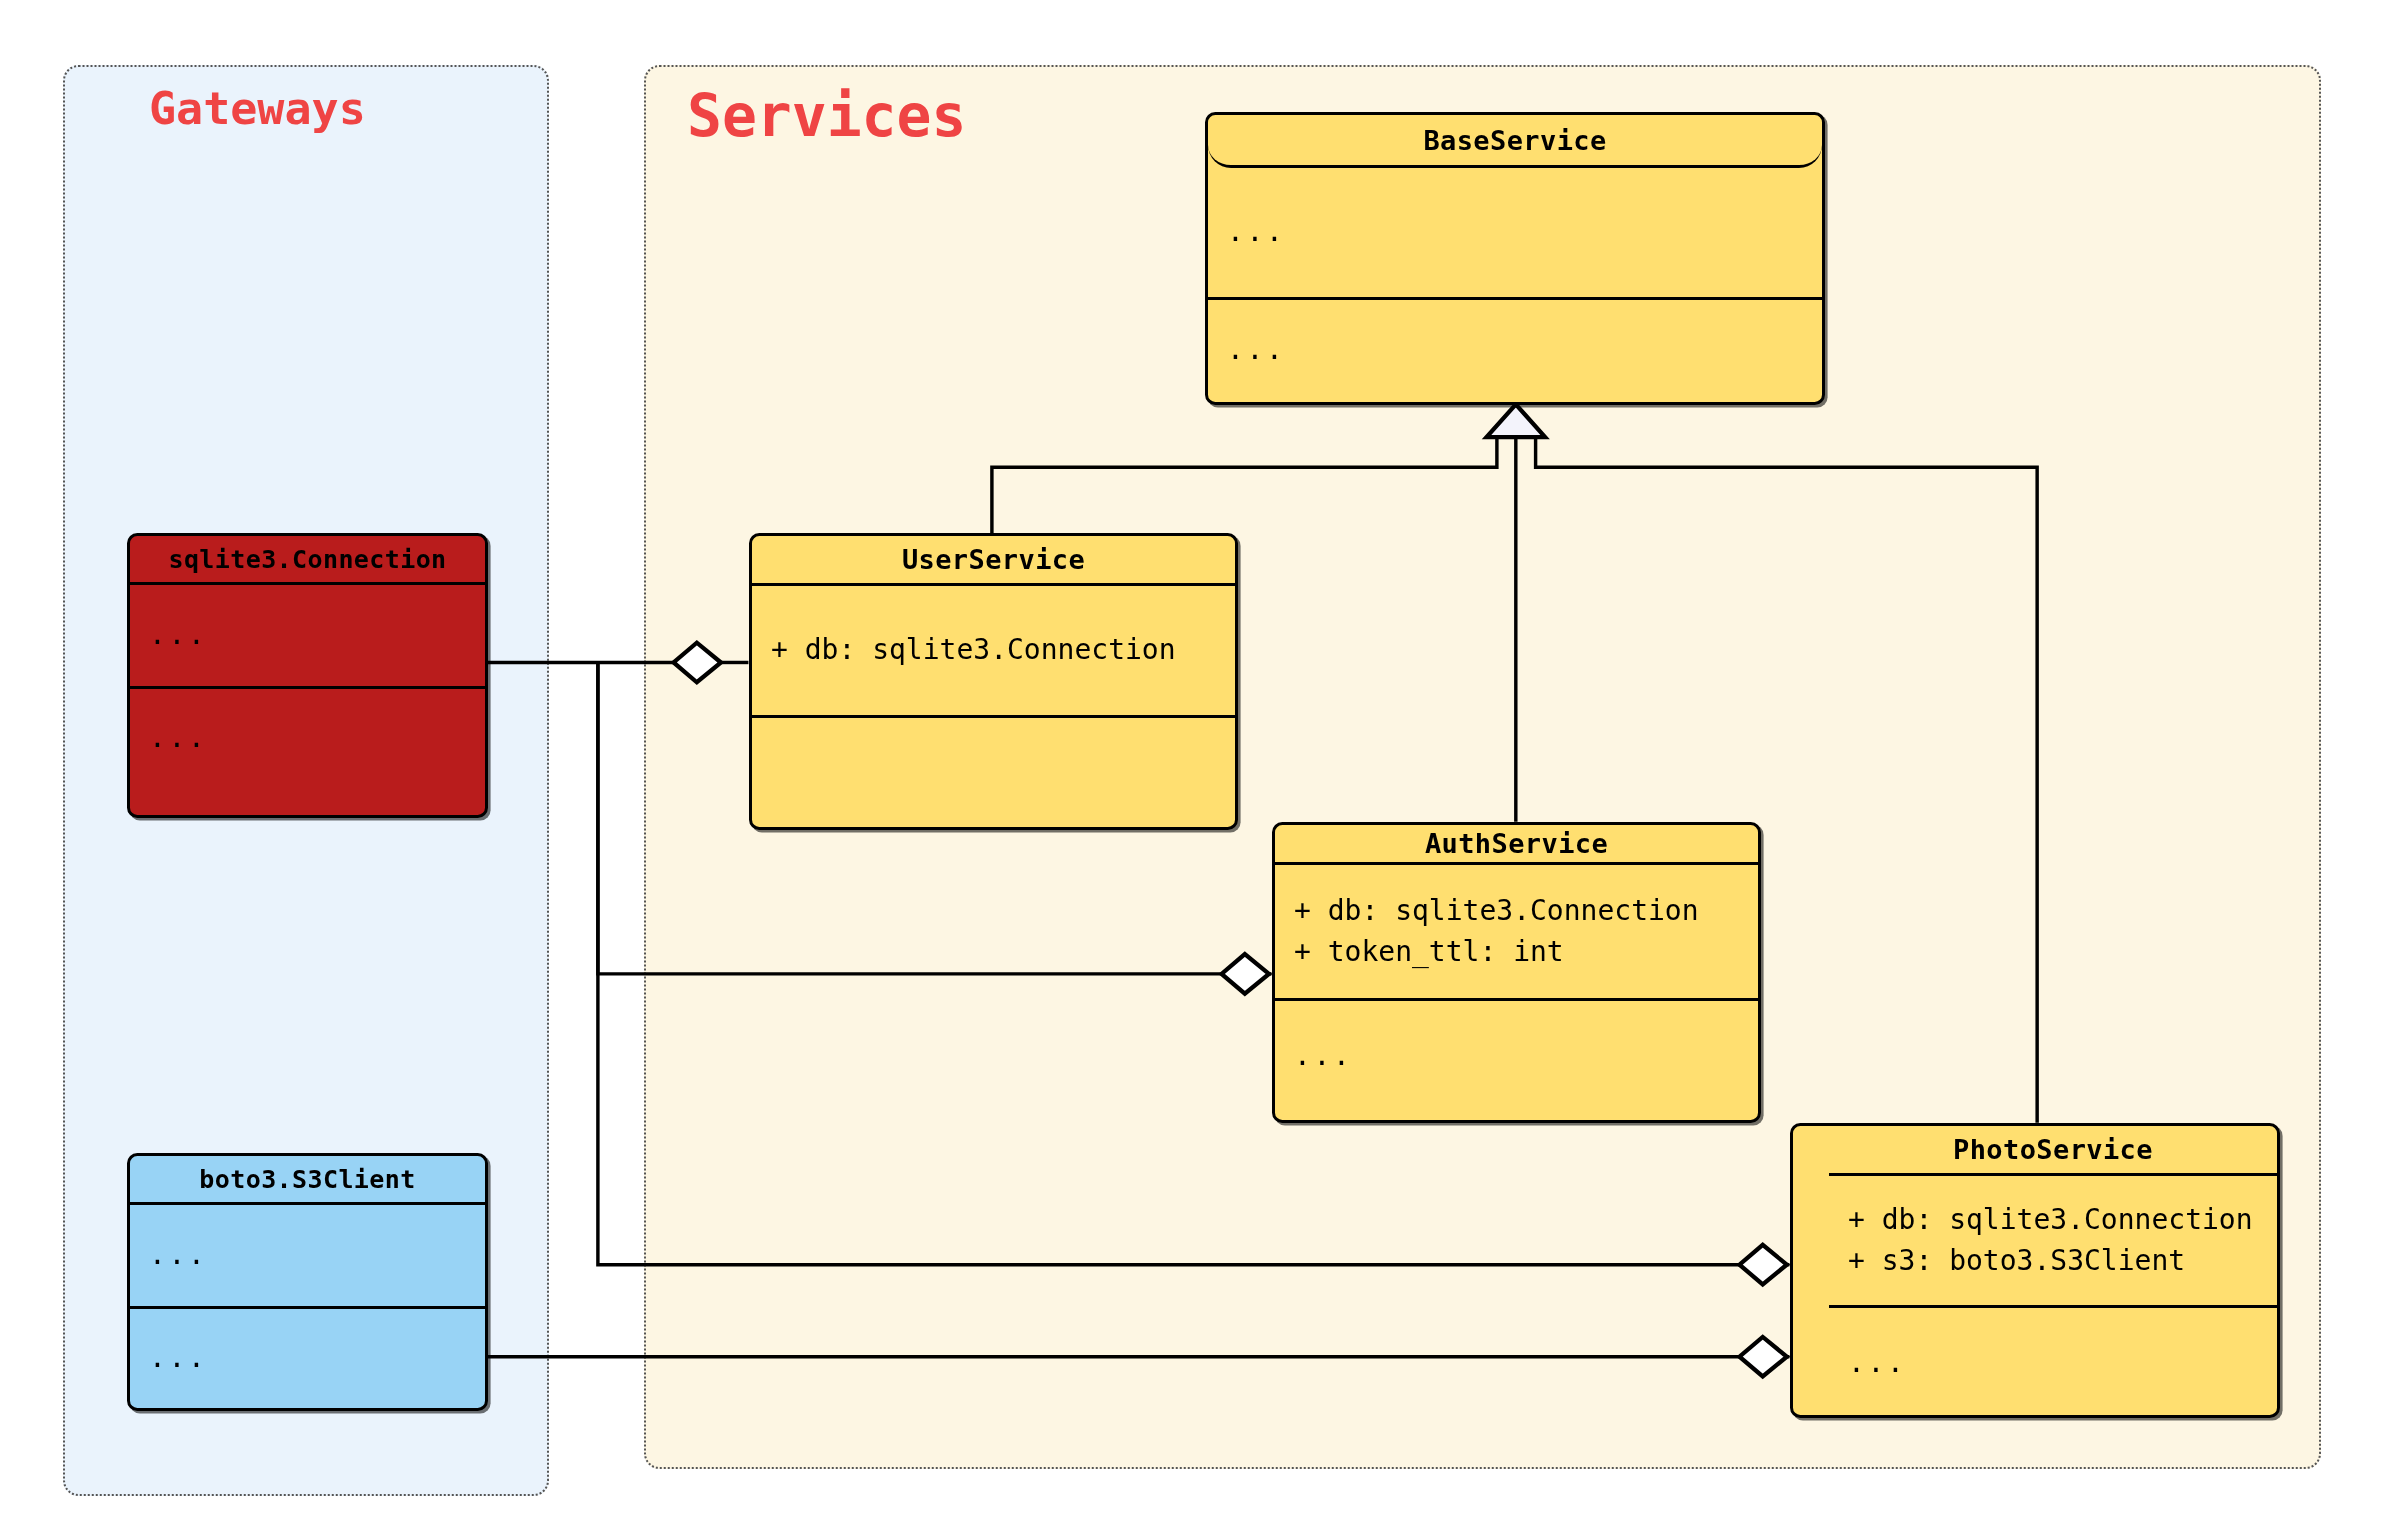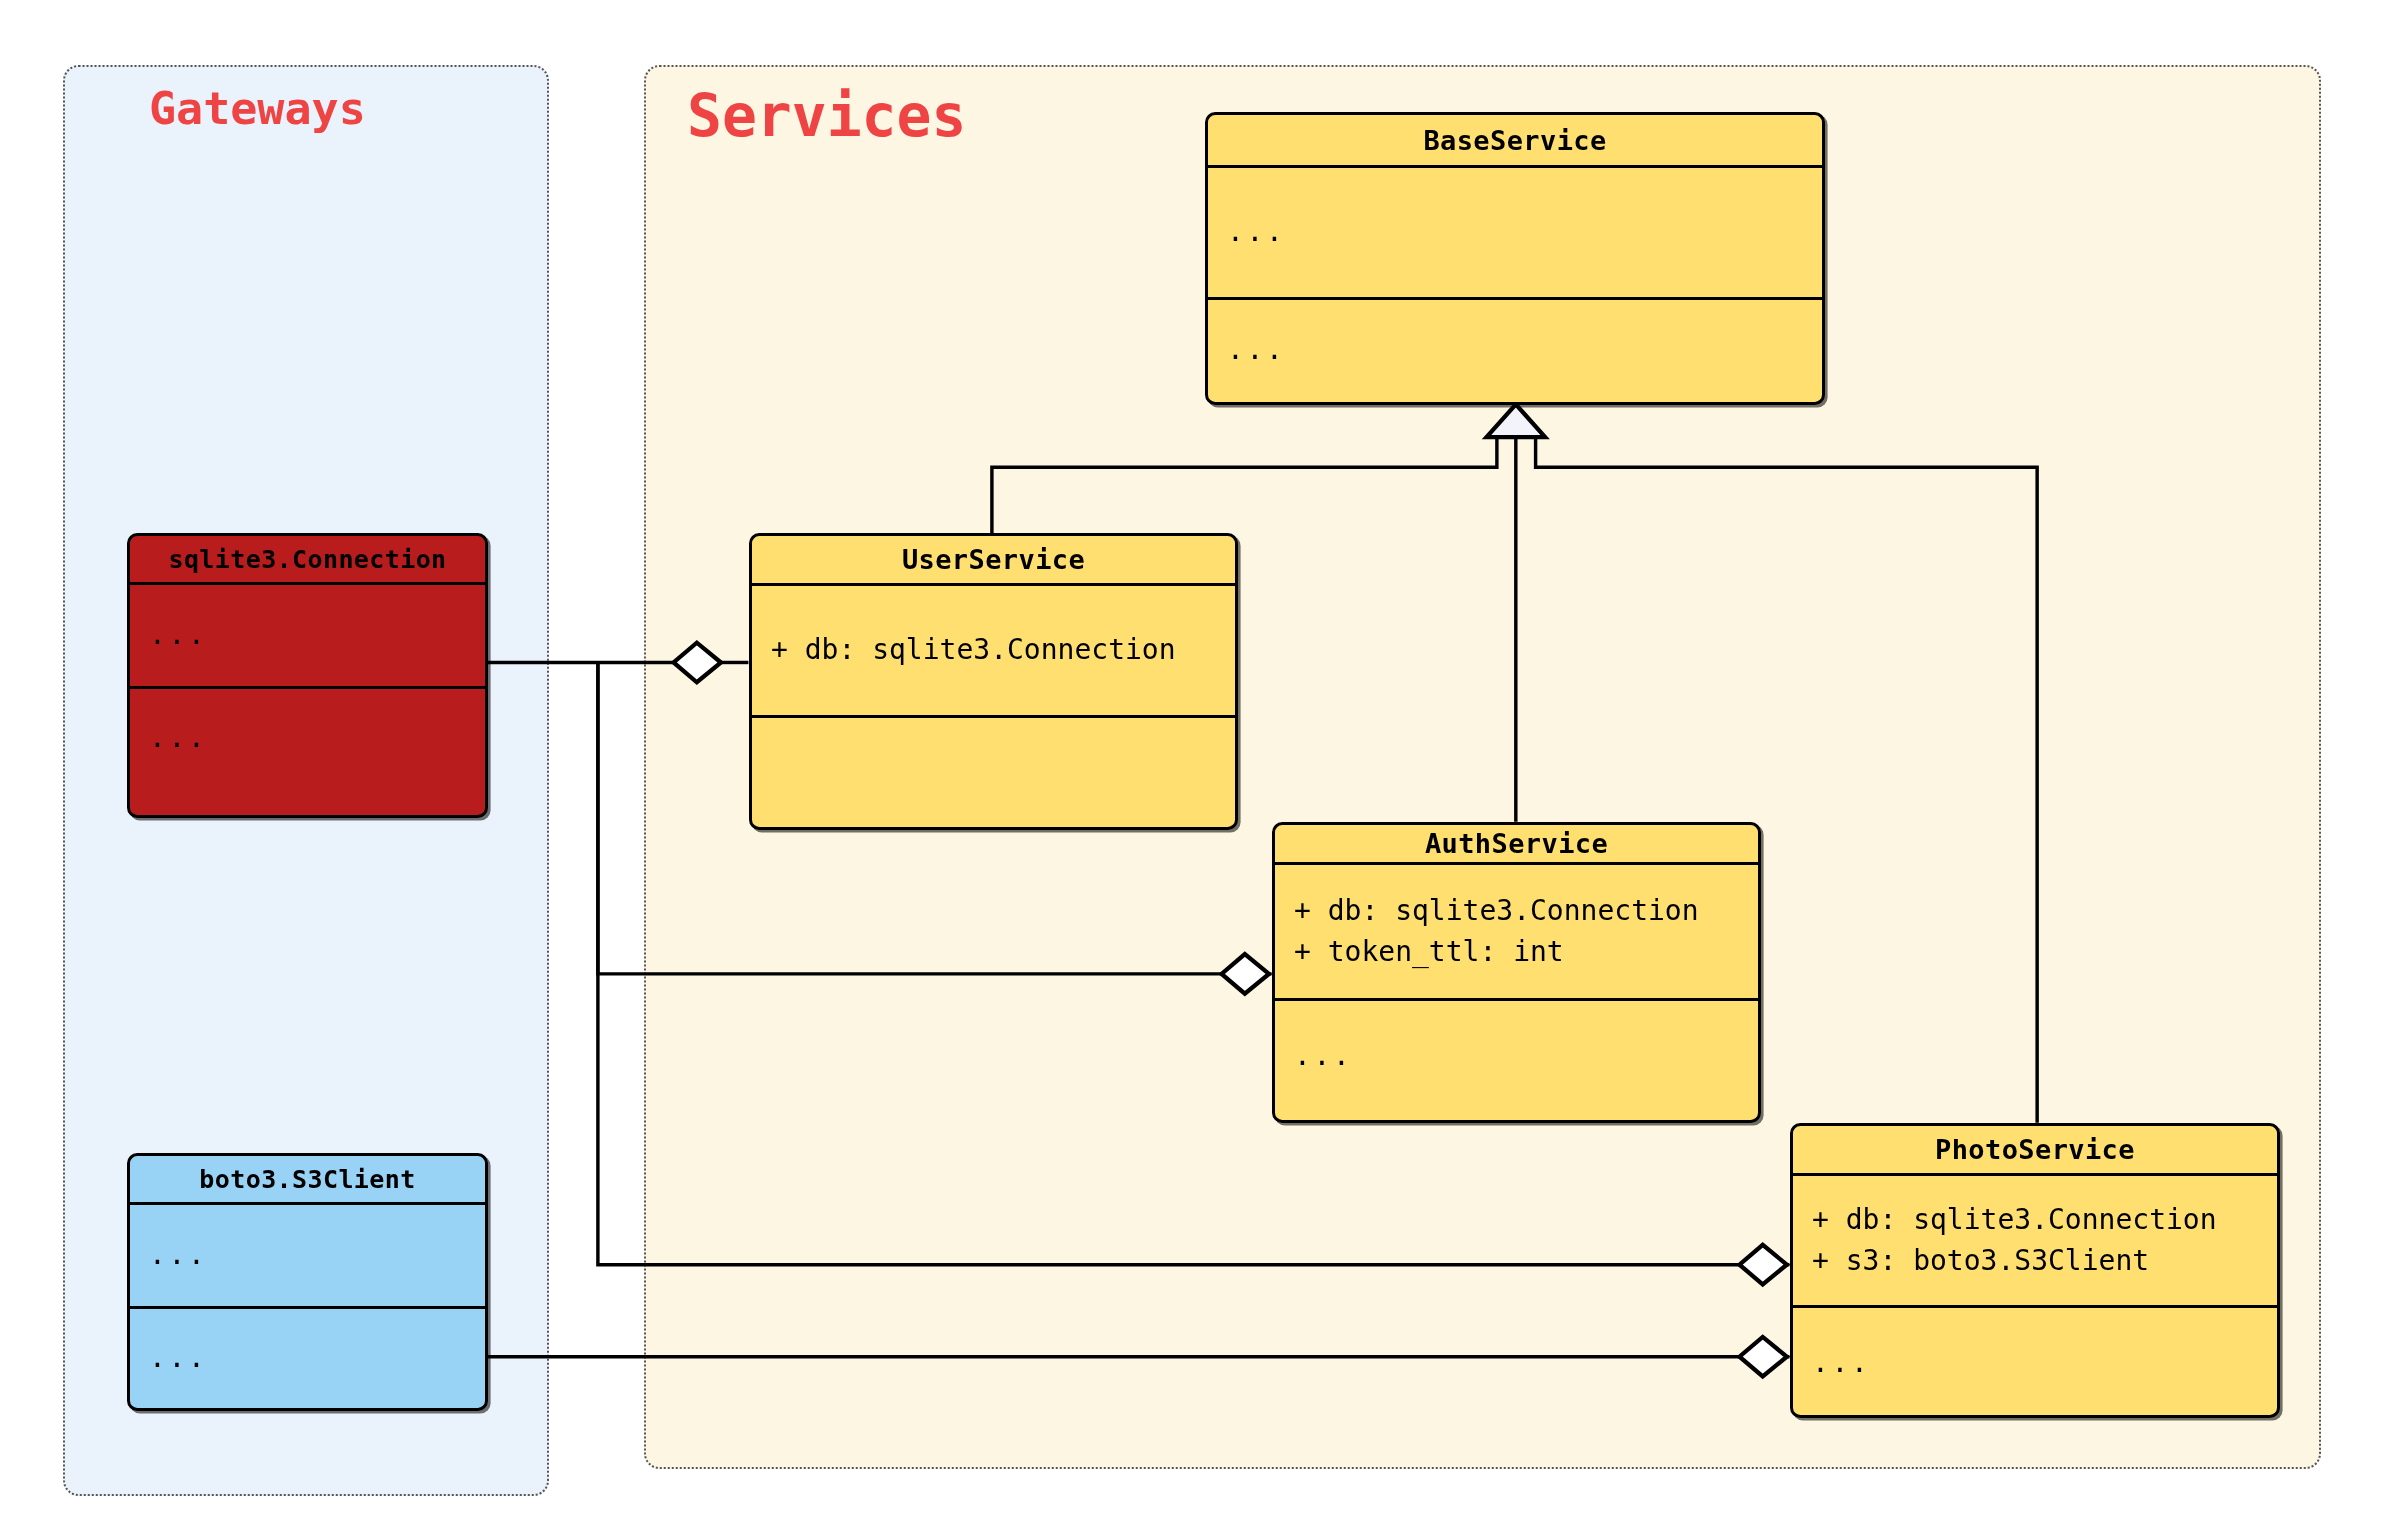--- a/index.html
+++ b/index.html
@@ -73,21 +73,21 @@
     </g>
 
     <g>
       <path d="M567,1577 L2022,1577" fill="none" stroke="#000" stroke-width="4"></path>
       <path d="M2077,1577 L2080,1577" fill="none" stroke="#000" stroke-width="4"></path>
       <path d="M2077,1577 L2049,1554 L2022,1577 L2049,1600 Z" fill="#fff" stroke="#000" stroke-width="5" stroke-linejoin="miter"></path>
     </g>
   </svg>
 
   <div class="node" id="node-base-service" style="left:1205px;top:112px;width:620px;height:293px;background:#FFDF70;">
-    <div class="hdr" style="height:53px;font-size:27px;">BaseService</div>
+    <div class="hdr" style="height:53px;font-size:27px;border-radius:23px;">BaseService</div>
     <div class="cmp" style="height:129px;font-size:28px;">
       <div class="row dots">...</div>
     </div>
     <div class="cmp sep" style="height:103px;font-size:28px;">
       <div class="row dots">...</div>
     </div>
   </div>
 
   <div class="node" id="node-user-service" style="left:749px;top:533px;width:489px;height:297px;background:#FFDF70;">
     <div class="hdr" style="height:50px;font-size:27px;">UserService</div>
@@ -101,21 +101,21 @@
     <div class="hdr" style="height:40px;font-size:27px;">AuthService</div>
     <div class="cmp" style="height:133px;font-size:28px;">
       <div class="row">+ db: sqlite3.Connection</div>
       <div class="row">+ token_ttl: int</div>
     </div>
     <div class="cmp sep" style="height:114px;font-size:28px;">
       <div class="row dots">...</div>
     </div>
   </div>
 
-  <div class="node" id="node-photo-service" style="left:1790px;top:1123px;width:490px;height:295px;background:#FFDF70;">
+  <div class="node" id="node-photo-service" style="left:1790px;top:1123px;width:490px;height:295px;background:#FFDF70;padding-left:36px;">
     <div class="hdr" style="height:50px;font-size:27px;">PhotoService</div>
     <div class="cmp" style="height:129px;font-size:28px;">
       <div class="row">+ db: sqlite3.Connection</div>
       <div class="row">+ s3: boto3.S3Client</div>
     </div>
     <div class="cmp sep" style="height:113px;font-size:28px;">
       <div class="row dots">...</div>
     </div>
   </div>
 

